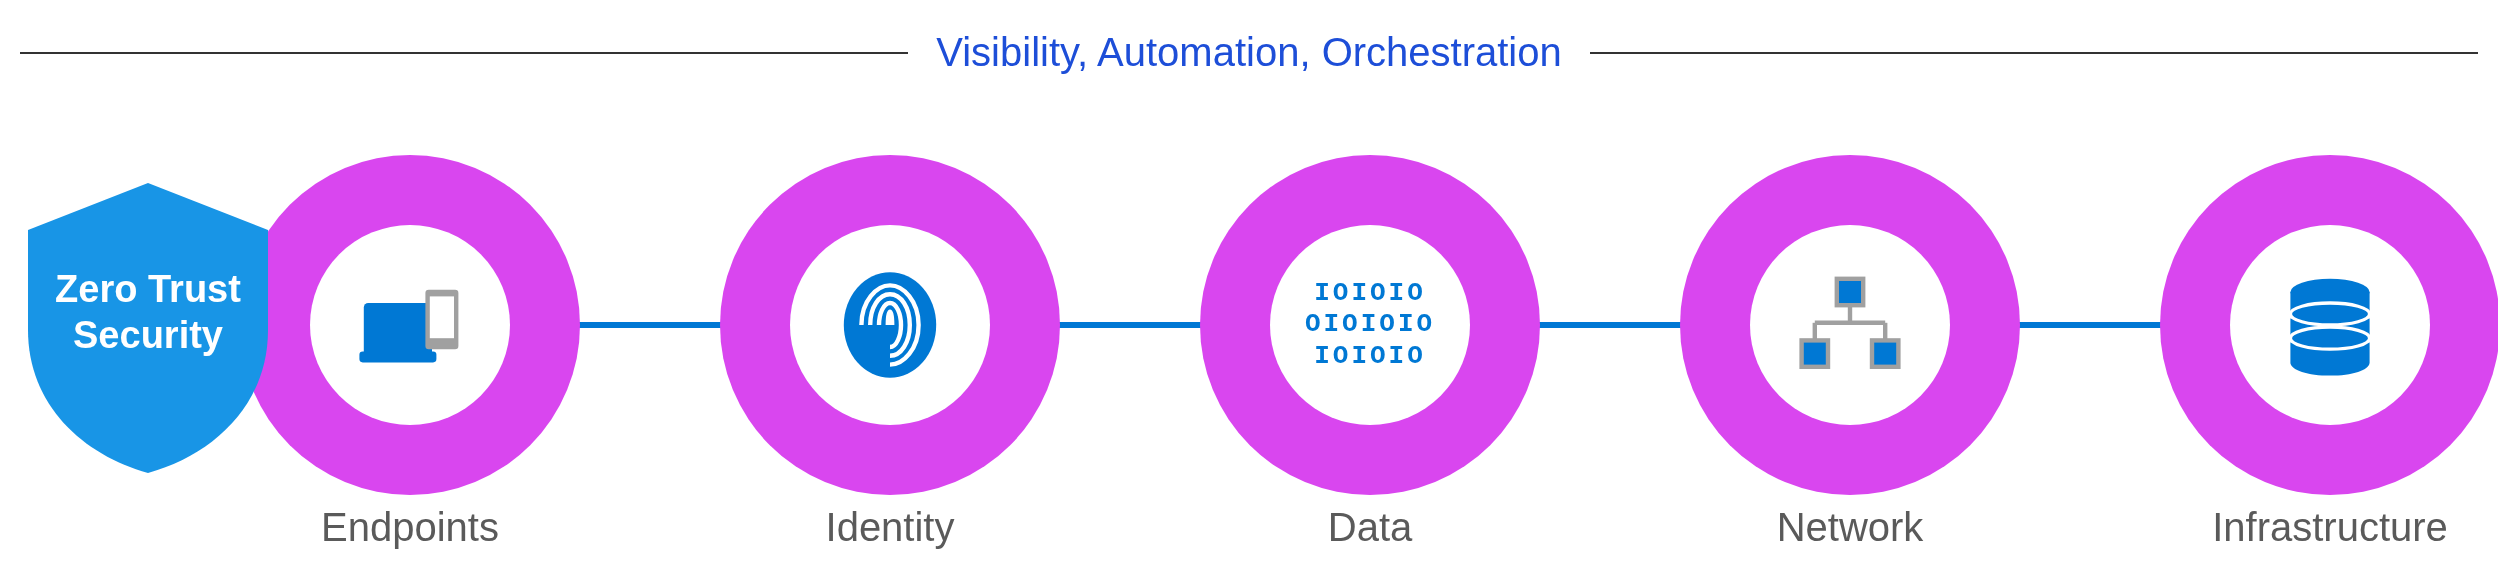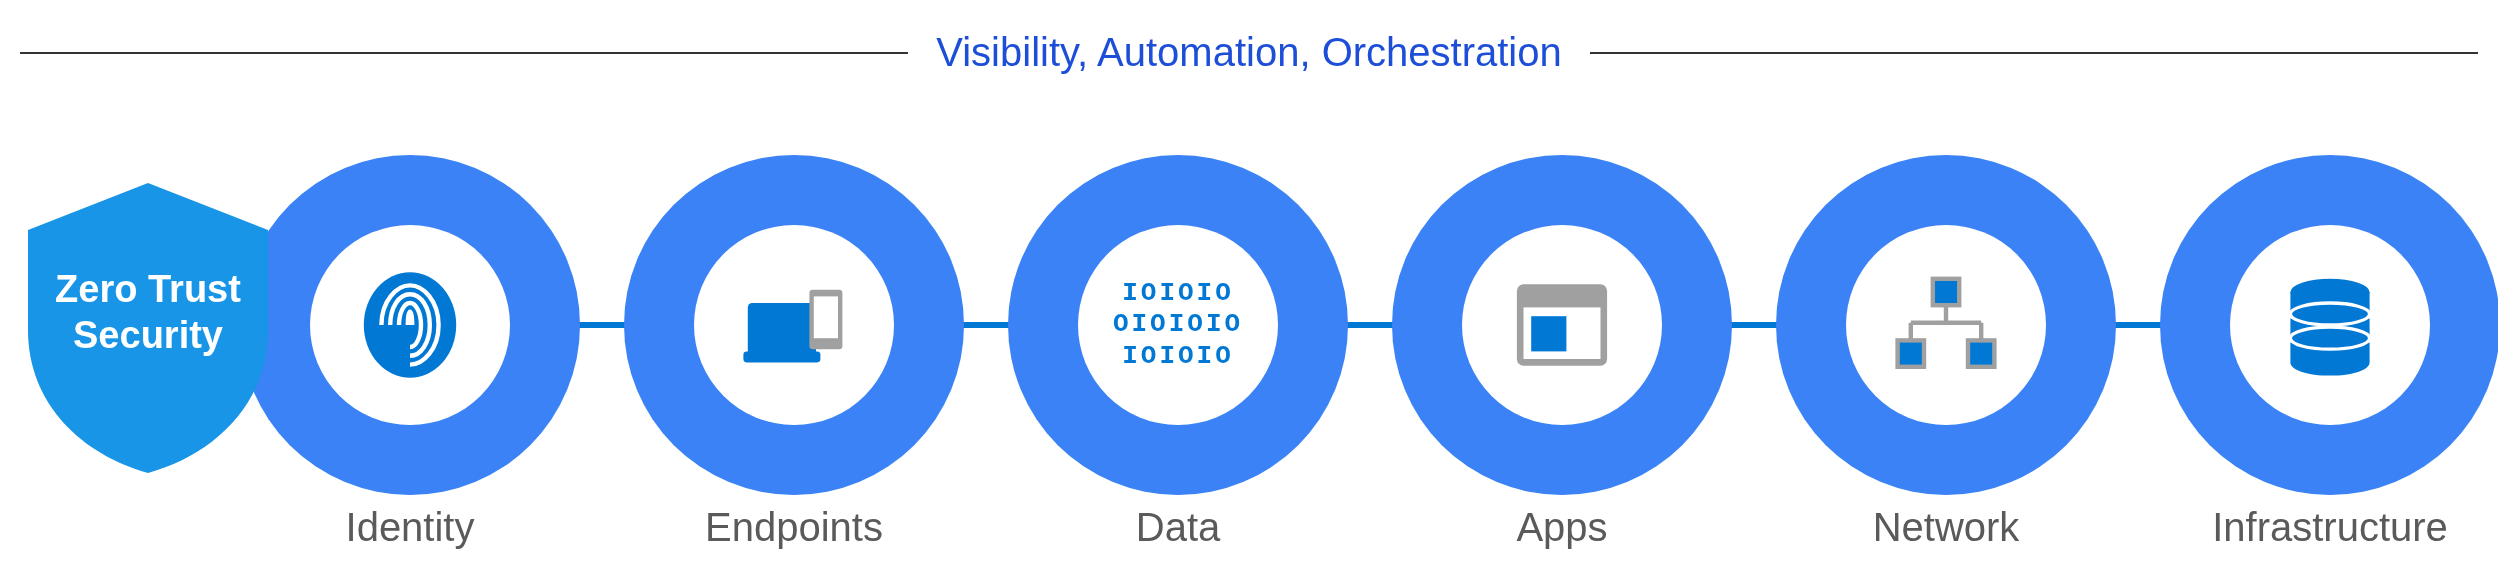--- a/index.html
+++ b/index.html
@@ -96,21 +96,21 @@
     .pillar {
       display: flex;
       flex-direction: column;
       align-items: center;
       position: relative;
     }
     .ring {
       width: 340px;
       height: 340px;
       border-radius: 50%;
-      background: #3b82f6;
+      background: #d946ef;
       display: flex;
       align-items: center;
       justify-content: center;
       position: relative;
       margin: 0 -8px;
     }
     .inner {
       width: 200px;
       height: 200px;
       border-radius: 50%;
@@ -162,70 +162,58 @@
         <span>Zero Trust<br>Security</span>
       </div>
     </div>
 
     <div class="pillars">
 
       <div class="pillar">
         <div class="ring">
           <div class="inner">
             <svg class="icon-svg" viewBox="0 0 100 100">
+              <rect x="8" y="30" width="62" height="48" rx="4" fill="#0078d4"></rect>
+              <rect x="4" y="74" width="70" height="10" rx="3" fill="#0078d4"></rect>
+              <rect x="64" y="18" width="30" height="54" rx="3" fill="#a0a0a0"></rect>
+              <rect x="68" y="24" width="22" height="38" fill="#fff"></rect>
+            </svg>
+          </div>
+        </div>
+        <div class="pillar-label">Endpoints</div>
+      </div>
+
+      <div class="pillar">
+        <div class="ring">
+          <div class="inner">
+            <svg class="icon-svg" viewBox="0 0 100 100">
               <ellipse cx="50" cy="50" rx="42" ry="48" fill="#0078d4"></ellipse>
               <path d="M24 50 C24 28 38 14 50 14 C62 14 76 28 76 50 C76 72 62 86 50 86" fill="none" stroke="#fff" stroke-width="4"></path>
               <path d="M32 50 C32 34 40 22 50 22 C60 22 68 34 68 50 C68 66 60 78 50 78" fill="none" stroke="#fff" stroke-width="4"></path>
               <path d="M40 50 C40 40 44 30 50 30 C56 30 60 40 60 50 C60 60 56 70 50 70" fill="none" stroke="#fff" stroke-width="4"></path>
               <path d="M48 50 C48 44 49 38 50 38 C51 38 52 44 52 50" fill="none" stroke="#fff" stroke-width="4"></path>
             </svg>
           </div>
         </div>
         <div class="pillar-label">Identity</div>
       </div>
 
       <div class="pillar">
         <div class="ring">
           <div class="inner">
-            <svg class="icon-svg" viewBox="0 0 100 100">
-              <rect x="8" y="30" width="62" height="48" rx="4" fill="#0078d4"></rect>
-              <rect x="4" y="74" width="70" height="10" rx="3" fill="#0078d4"></rect>
-              <rect x="64" y="18" width="30" height="54" rx="3" fill="#a0a0a0"></rect>
-              <rect x="68" y="24" width="22" height="38" fill="#fff"></rect>
-            </svg>
-          </div>
-        </div>
-        <div class="pillar-label">Endpoints</div>
-      </div>
-
-      <div class="pillar">
-        <div class="ring">
-          <div class="inner">
             <div class="data-text">
               <div>IOIOIO</div>
               <div>OIOIOIO</div>
               <div>IOIOIO</div>
             </div>
           </div>
         </div>
         <div class="pillar-label">Data</div>
       </div>
 
-      <div class="pillar">
-        <div class="ring">
-          <div class="inner">
-            <svg class="icon-svg" viewBox="0 0 100 100">
-              <rect x="12" y="16" width="76" height="68" rx="3" fill="none" stroke="#a0a0a0" stroke-width="6"></rect>
-              <rect x="12" y="16" width="76" height="18" fill="#a0a0a0"></rect>
-              <rect x="22" y="42" width="32" height="32" fill="#0078d4"></rect>
-            </svg>
-          </div>
-        </div>
-        <div class="pillar-label">Apps</div>
-      </div>
 
       <div class="pillar">
         <div class="ring">
           <div class="inner">
             <svg class="icon-svg" viewBox="0 0 100 100">
               <line x1="50" y1="28" x2="50" y2="48" stroke="#a0a0a0" stroke-width="4"></line>
               <line x1="18" y1="48" x2="82" y2="48" stroke="#a0a0a0" stroke-width="4"></line>
               <line x1="18" y1="48" x2="18" y2="66" stroke="#a0a0a0" stroke-width="4"></line>
               <line x1="82" y1="48" x2="82" y2="66" stroke="#a0a0a0" stroke-width="4"></line>
               <rect x="38" y="8" width="24" height="24" fill="#0078d4" stroke="#a0a0a0" stroke-width="4"></rect>

